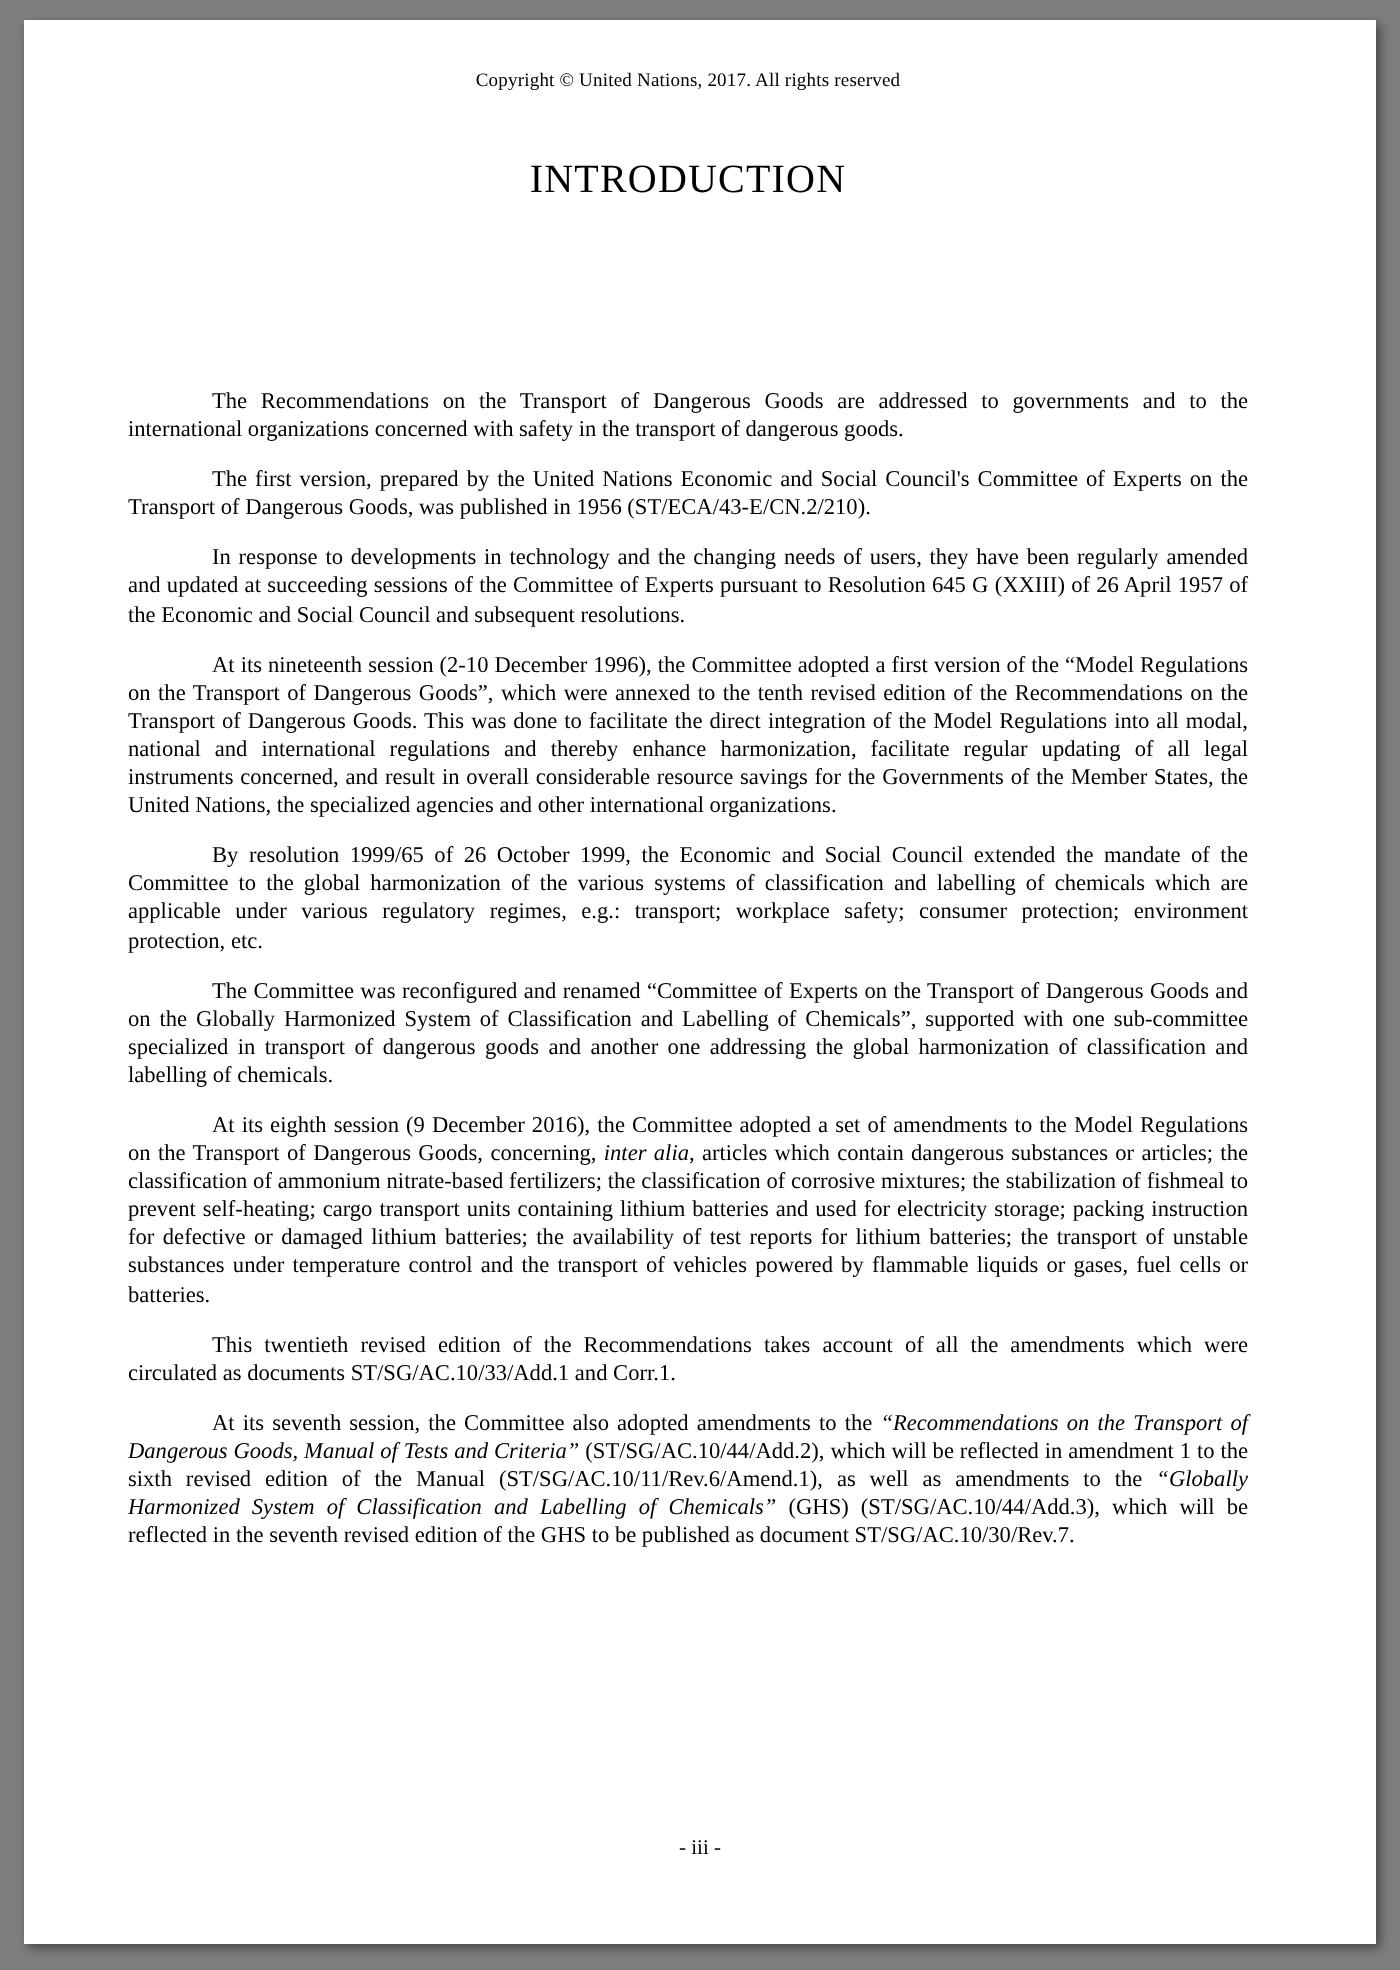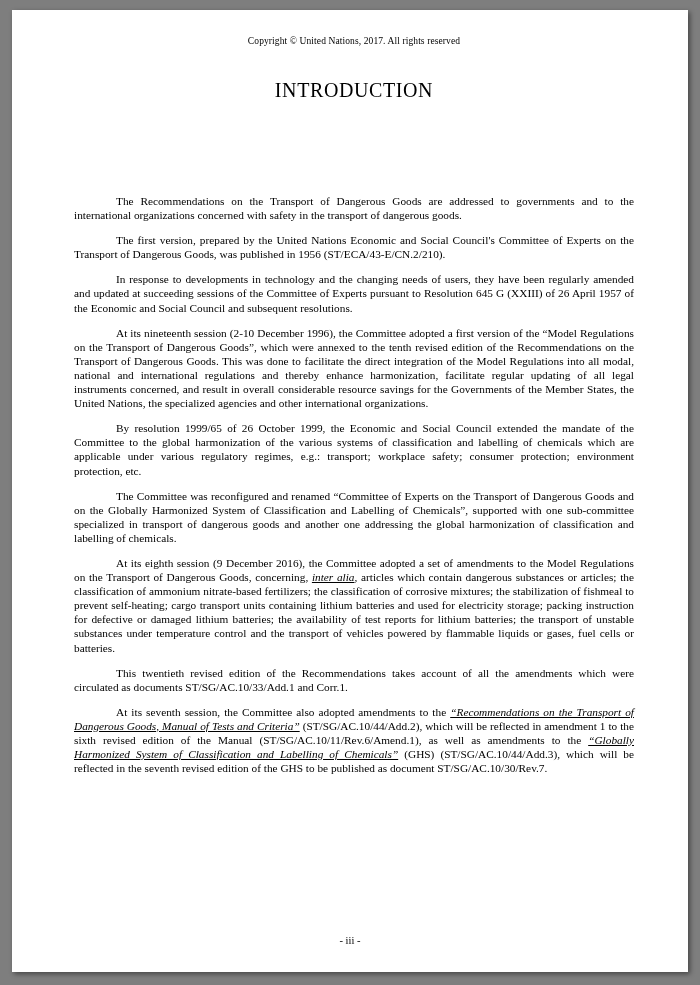--- a/index.html
+++ b/index.html
@@ -18,21 +18,21 @@
     left: 12px;
     top: 10px;
     width: 676px;
     height: 962px;
     background: #ffffff;
     box-shadow: 2px 2px 5px rgba(0,0,0,0.45);
     box-sizing: border-box;
   }
   .page-inner {
     position: absolute;
-    left: 62px;
+    left: 52px;
     top: 26px;
     width: 560px;
     height: 910px;
   }
   .copyright {
     text-align: center;
     font-size: 9.5px;
     color: #000;
     letter-spacing: 0.1px;
     margin: 0 0 0 0;
@@ -50,26 +50,26 @@
   p.para {
     font-size: 11.3px;
     line-height: 14.1px;
     text-align: justify;
     text-indent: 42px;
     margin: 0 0 11px 0;
     color: #000;
     hyphens: none;
   }
   p.para:last-child { margin-bottom: 0; }
-  .it { font-style: italic; text-decoration: underline; }
+  .it { font-style: italic; }
   .footer {
     position: absolute;
     left: 0;
     right: 0;
-    bottom: 26px;
+    bottom: 42px;
     text-align: center;
     font-size: 10.5px;
   }
 </style>
 </head>
 <body>
 
 <div class="page">
   <div class="page-inner">
 

